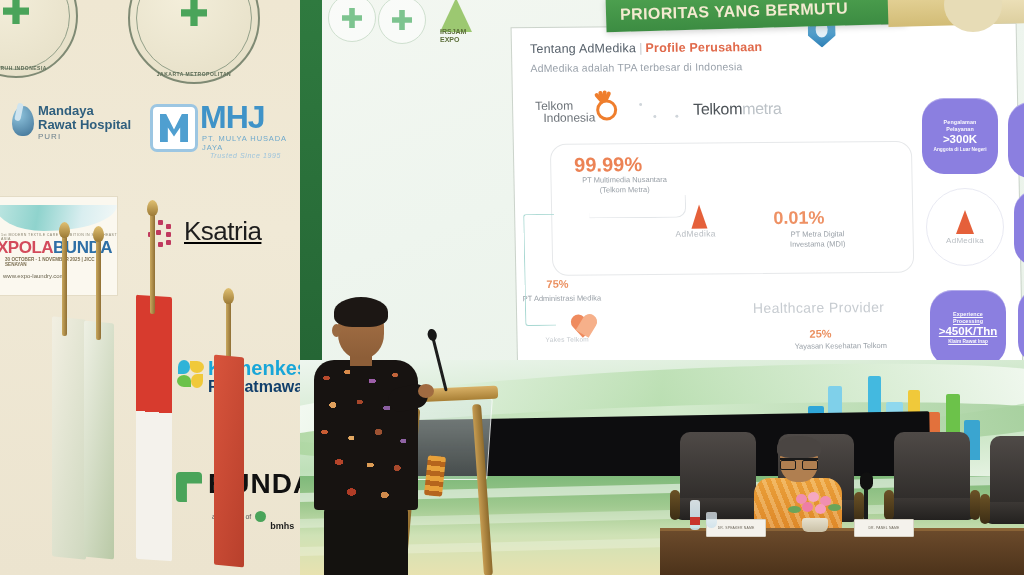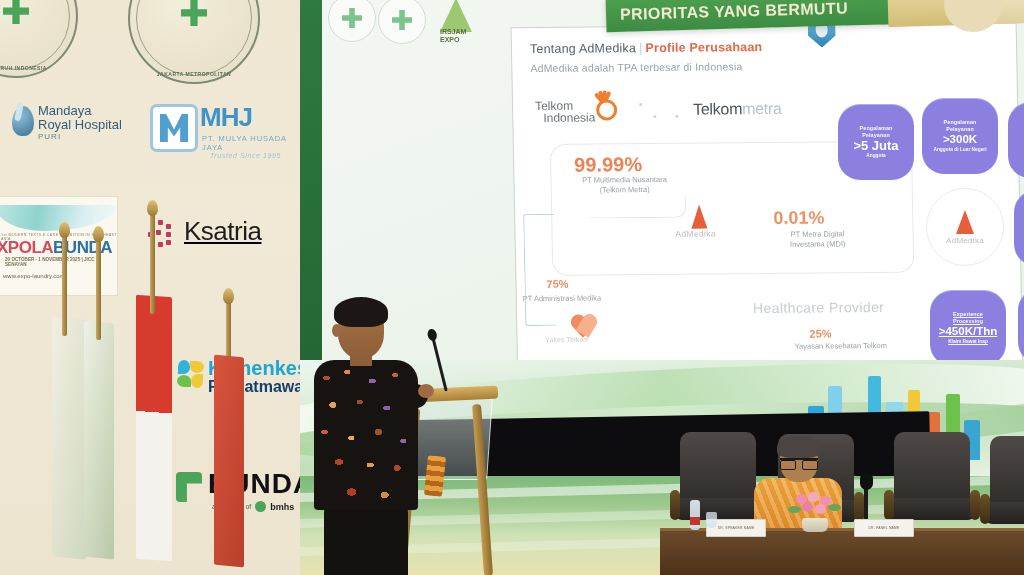--- a/index.html
+++ b/index.html
@@ -14,33 +14,33 @@
   .seal{position:absolute;border-radius:50%;border:2px solid #7f8a74;
     background:radial-gradient(circle at 40% 35%,#f3eeda,#e4ddc4);}
   .seal .inner{position:absolute;inset:6px;border-radius:50%;border:1px solid #93a089;}
   .seal .cross{position:absolute;left:50%;top:46%;transform:translate(-50%,-50%);
     width:26px;height:26px;background:#4aa45a;
     clip-path:polygon(36% 0,64% 0,64% 36%,100% 36%,100% 64%,64% 64%,64% 100%,36% 100%,36% 64%,0 64%,0 36%,36% 36%);}
   .seal .arc{position:absolute;left:0;right:0;bottom:5px;text-align:center;
     font-size:5px;letter-spacing:.5px;color:#5c6b55;font-weight:bold;white-space:nowrap;}
 
   .logoblock{position:absolute;}
-  .mrh-name{font-size:13px;line-height:14px;color:#2f5f7e;font-weight:normal;}
+  .mrh-name{font-size:13px;line-height:14px;color:#2f5f7e;font-weight:bold;}
   .mrh-sub{font-size:8px;color:#6a7f8c;letter-spacing:1px;}
   .mrh-mark{position:absolute;left:-26px;top:2px;width:22px;height:30px;
     background:radial-gradient(circle at 30% 30%,#8fc4dd,#3d6f93);
     border-radius:50% 50% 45% 45%/60% 60% 40% 40%;}
   .mrh-mark:after{content:"";position:absolute;left:4px;top:-3px;width:6px;height:18px;
     background:#cfe4ef;transform:rotate(12deg);border-radius:3px;}
 
   .mhj-box{position:absolute;width:42px;height:42px;border:3px solid #9cc6e2;border-radius:7px;
     background:#fff;}
   .mhj-box:after{content:"";position:absolute;left:7px;top:7px;right:7px;bottom:7px;
     background:#4f9fd0;clip-path:polygon(0 0,22% 0,50% 55%,78% 0,100% 0,100% 100%,72% 100%,72% 48%,50% 80%,28% 48%,28% 100%,0 100%);}
-  .mhj-text{font-size:26px;font-weight:bold;color:#3f93c8;letter-spacing:-1px;line-height:34px;}
+  .mhj-text{font-size:32px;font-weight:bold;color:#3f93c8;letter-spacing:-1px;line-height:34px;}
   .mhj-sub{font-size:7.5px;color:#6fa9cc;letter-spacing:.9px;}
   .mhj-sub2{font-size:7px;color:#9ec4dc;font-style:italic;letter-spacing:.6px;}
 
   .expo-card{position:absolute;background:#fbf8ef;border:1px solid #e4dcc6;overflow:hidden;}
   .expo-wave{position:absolute;left:0;right:0;top:8px;height:26px;
     background:linear-gradient(100deg,#bfe6e2 0%,#8fd3cd 35%,#d9eef0 70%,#f3f8f7 100%);
     border-radius:0 0 60% 40%/0 0 100% 100%;}
   .expo-tag{position:absolute;left:6px;top:36px;font-size:3.6px;color:#8a8470;letter-spacing:.4px;}
   .expo-title{position:absolute;left:2px;top:41px;font-size:17px;font-weight:bold;letter-spacing:-.5px;}
   .expo-date{position:absolute;left:10px;top:60px;font-size:4.6px;color:#7b6f52;font-weight:bold;}
@@ -53,21 +53,21 @@
 
   .kem-mark{position:absolute;width:28px;height:30px;}
   .kem-mark span{position:absolute;width:12px;height:14px;border-radius:50% 50% 50% 0;}
   .kem-t{font-size:20px;font-weight:bold;color:#19a6d8;line-height:20px;}
   .kem-s{font-size:16px;font-weight:bold;color:#123f6b;line-height:18px;}
 
   .bunda-mark{position:absolute;width:26px;height:30px;background:#4aa45a;
     clip-path:polygon(0 0,100% 0,100% 38%,42% 38%,42% 100%,0 100%);border-radius:4px;}
   .bunda-t{font-size:28px;font-weight:bold;color:#111;letter-spacing:1px;line-height:28px;}
   .bunda-s{font-size:7px;color:#555;}
-  .bmhs{font-size:9px;font-weight:bold;color:#1d1d1d;}
+  .bmhs{font-size:9px;font-weight:bold;color:#1d1d1d;margin-top:20px;}
 
   
   .flagpole{position:absolute;width:5px;background:linear-gradient(90deg,#caa95f,#8f6f34);border-radius:2px;}
   .flagtip{position:absolute;width:11px;height:16px;border-radius:50% 50% 50% 50%/60% 60% 40% 40%;
     background:linear-gradient(180deg,#e0c071,#9c7a36);}
   .flag{position:absolute;border-radius:2px;}
 
   
   .wall{position:absolute;left:300px;top:0;width:724px;height:430px;
     background:linear-gradient(160deg,#f3f7f1 0%,#eef5ee 40%,#e8f1e7 100%);overflow:hidden;}
@@ -310,21 +310,21 @@
 
     <div class="seal" style="left:128px;top:-48px;width:128px;height:128px;">
       <div class="inner"></div>
       <div class="cross"></div>
       <div class="arc">JAKARTA METROPOLITAN</div>
     </div>
 
     <div class="logoblock" style="left:38px;top:104px;width:120px;">
       <div class="mrh-mark"></div>
       <div class="mrh-name">Mandaya</div>
-      <div class="mrh-name">Royal Hospital</div>
+      <div class="mrh-name">Rawat Hospital</div>
       <div class="mrh-sub">PURI</div>
     </div>
 
     <div class="logoblock" style="left:150px;top:100px;width:160px;">
       <div class="mhj-box" style="left:0;top:4px;"></div>
       <div class="mhj-text" style="margin-left:50px;">MHJ</div>
       <div class="mhj-sub" style="margin-left:52px;">PT. MULYA HUSADA JAYA</div>
       <div class="mhj-sub2" style="margin-left:60px;">Trusted Since 1995</div>
     </div>
 
@@ -479,26 +479,20 @@
           <div class="pkt" style="left:14px;top:192px;">Yakes Telkom</div>
 
           <div class="hcp" style="left:222px;top:158px;">Healthcare Provider</div>
           <div class="pct sm" style="left:278px;top:186px;">25%</div>
           <div class="plabel" style="left:244px;top:200px;width:130px;text-align:center;">Yayasan Kesehatan Telkom</div>
         </div>
       </div>
     </div>
 
     <div class="badges" style="left:538px;top:104px;">
-      <div class="badge" style="left:0;top:0;">
-        <div class="cap" style="white-space:pre-line;">Pengalaman
-Pelayanan</div>
-        <div class="num big">&gt;5 Juta</div>
-        <div class="sub">Anggota</div>
-      </div>
       <div class="badge" style="left:84px;top:-6px;text-align:center;">
         <div class="cap" style="white-space:pre-line;">Pengalaman
 Pelayanan</div>
         <div class="num">&gt;300K</div>
         <div class="sub">Anggota di Luar Negeri</div>
       </div>
       <div class="badge" style="left:170px;top:-2px;">
         
         
         

